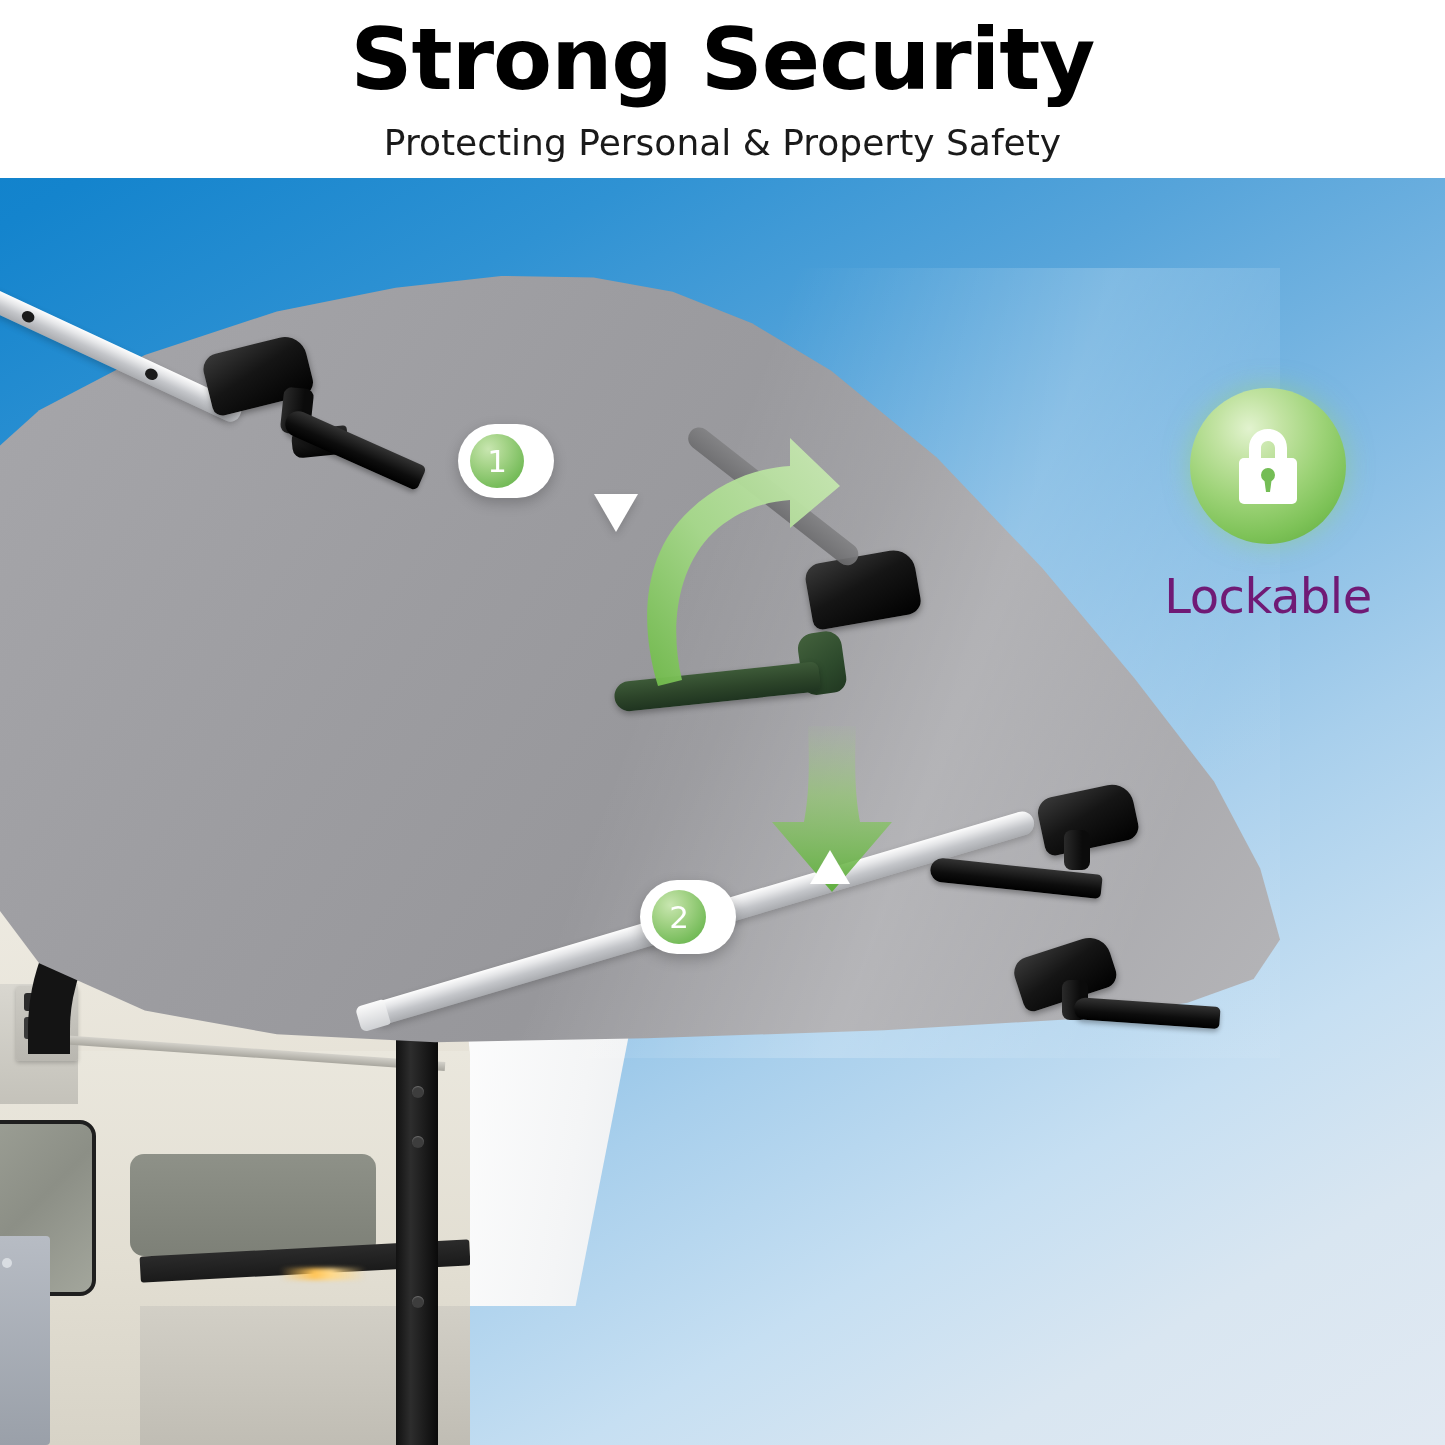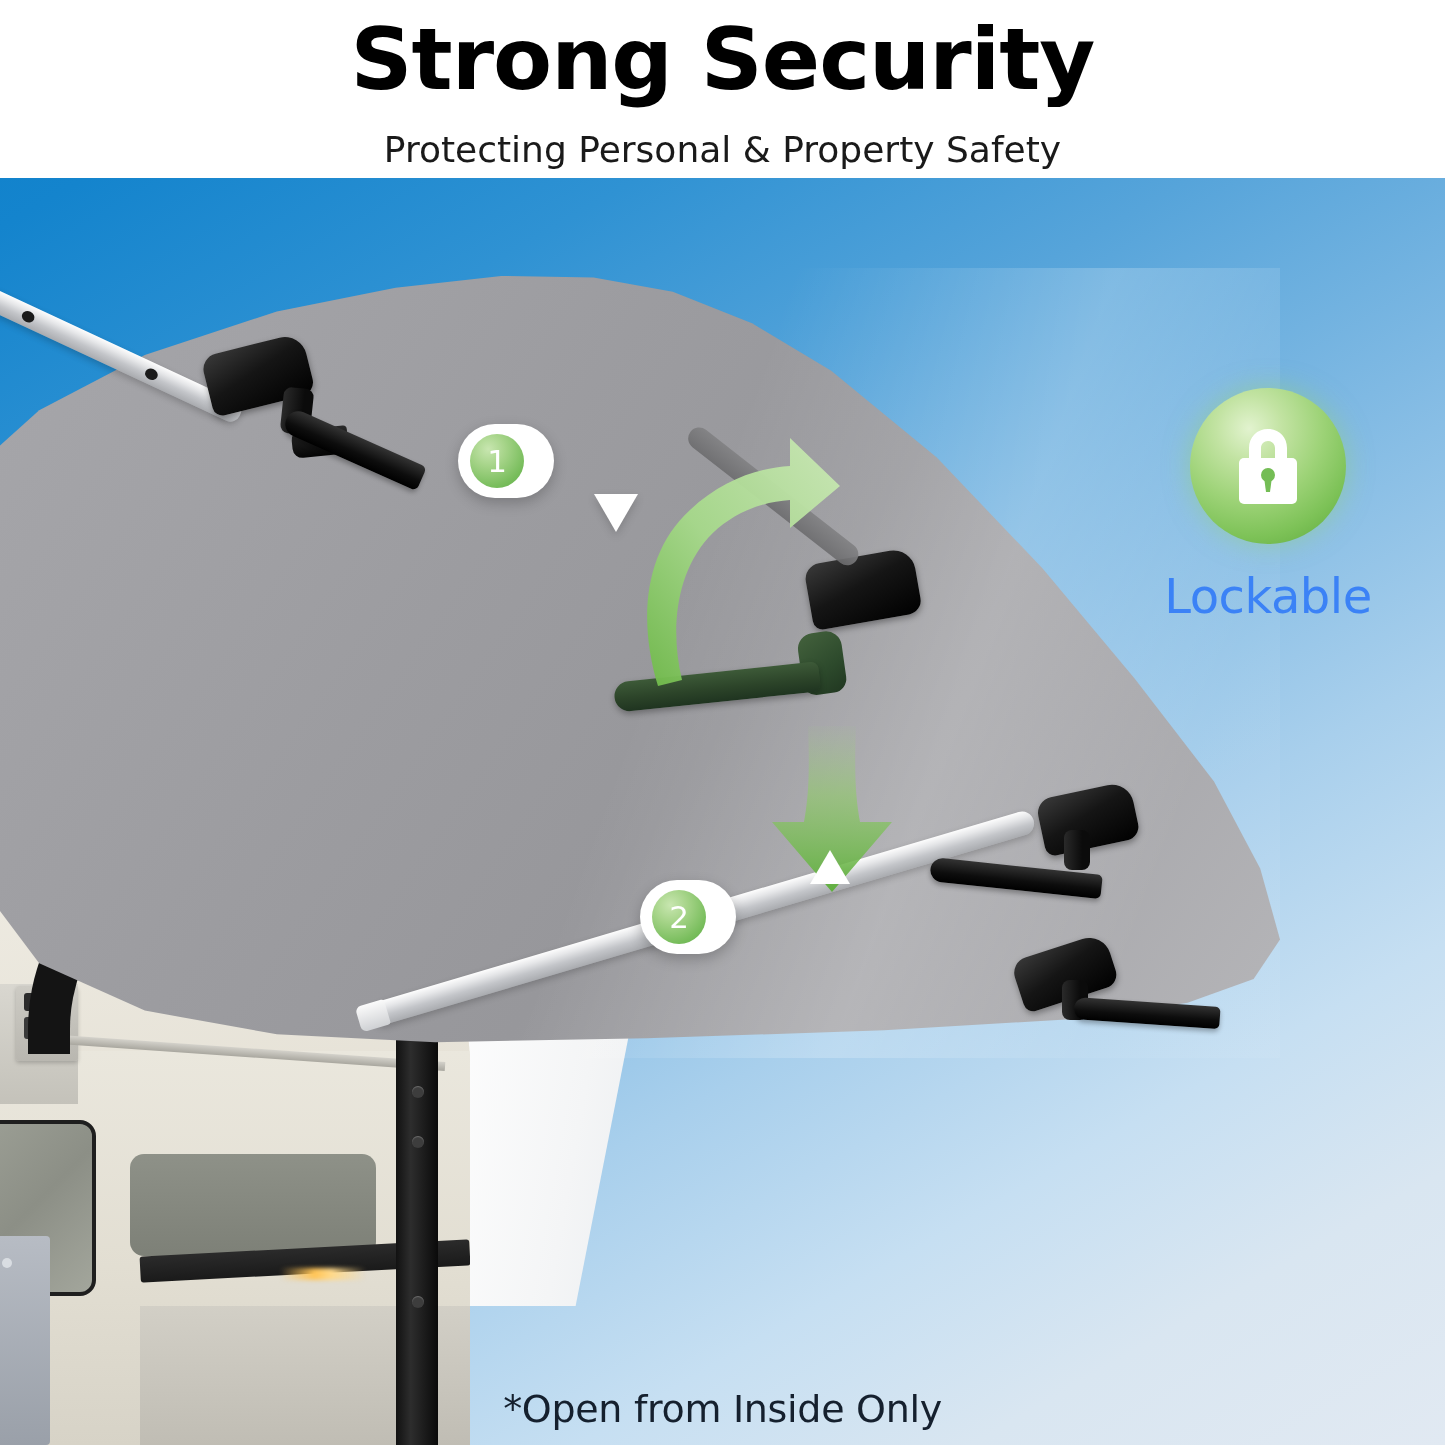--- a/index.html
+++ b/index.html
@@ -53,21 +53,21 @@
     margin: 0;
     padding-top: 16px;
     font-family: "DejaVu Sans", sans-serif;
     font-weight: 700;
     font-size: 86px;
     line-height: 1.0;
     letter-spacing: -1px;
     color: #000000;
   }
   .subtitle {
-    margin: 16px;
+    margin: 9px;
     padding-top: 12px;
     font-family: "DejaVu Sans", sans-serif;
     font-weight: 400;
     font-size: 36px;
     line-height: 1.1;
     color: #1a1a1a;
   }
 
   
   .rv-wrap {
@@ -534,21 +534,21 @@
     border-radius: 50%;
     background: radial-gradient(circle at 38% 26%, #e2f3cf 0%, #c2e3a2 22%, #9ed378 48%, #7dc257 72%, #63ad42 92%, #5ba33c 100%);
     box-shadow: 0 0 26px rgba(150,210,120,.55);
     display: flex;
     align-items: center;
     justify-content: center;
   }
   .feature .cap {
     margin-top: 24px;
     font-size: 48px;
-    color: #3b82f6;
+    color: #701a75;
     letter-spacing: -0.5px;
   }
 
   
   .footnote {
     position: absolute;
     left: 0; right: 0;
     bottom: 14px;
     text-align: center;
     font-size: 38px;
@@ -693,15 +693,14 @@
         <path d="M 24 40 L 24 28 C 24 17 32 9 43 9 C 54 9 62 17 62 28 L 62 40
                  L 50 40 L 50 28 C 50 24 47 21 43 21 C 39 21 36 24 36 28 L 36 40 Z" fill="#ffffff"></path>
         <rect x="14" y="38" width="58" height="46" rx="5" fill="#ffffff"></rect>
         <circle cx="43" cy="55" r="7" fill="#74bd55"></circle>
         <path d="M 39 57 L 47 57 L 45 72 L 41 72 Z" fill="#74bd55"></path>
       </svg>
     </div>
     <div class="cap">Lockable</div>
   </div>
 
-  <div class="footnote">*Open from Inside Only</div>
 
 </div>
 
 </body></html>

